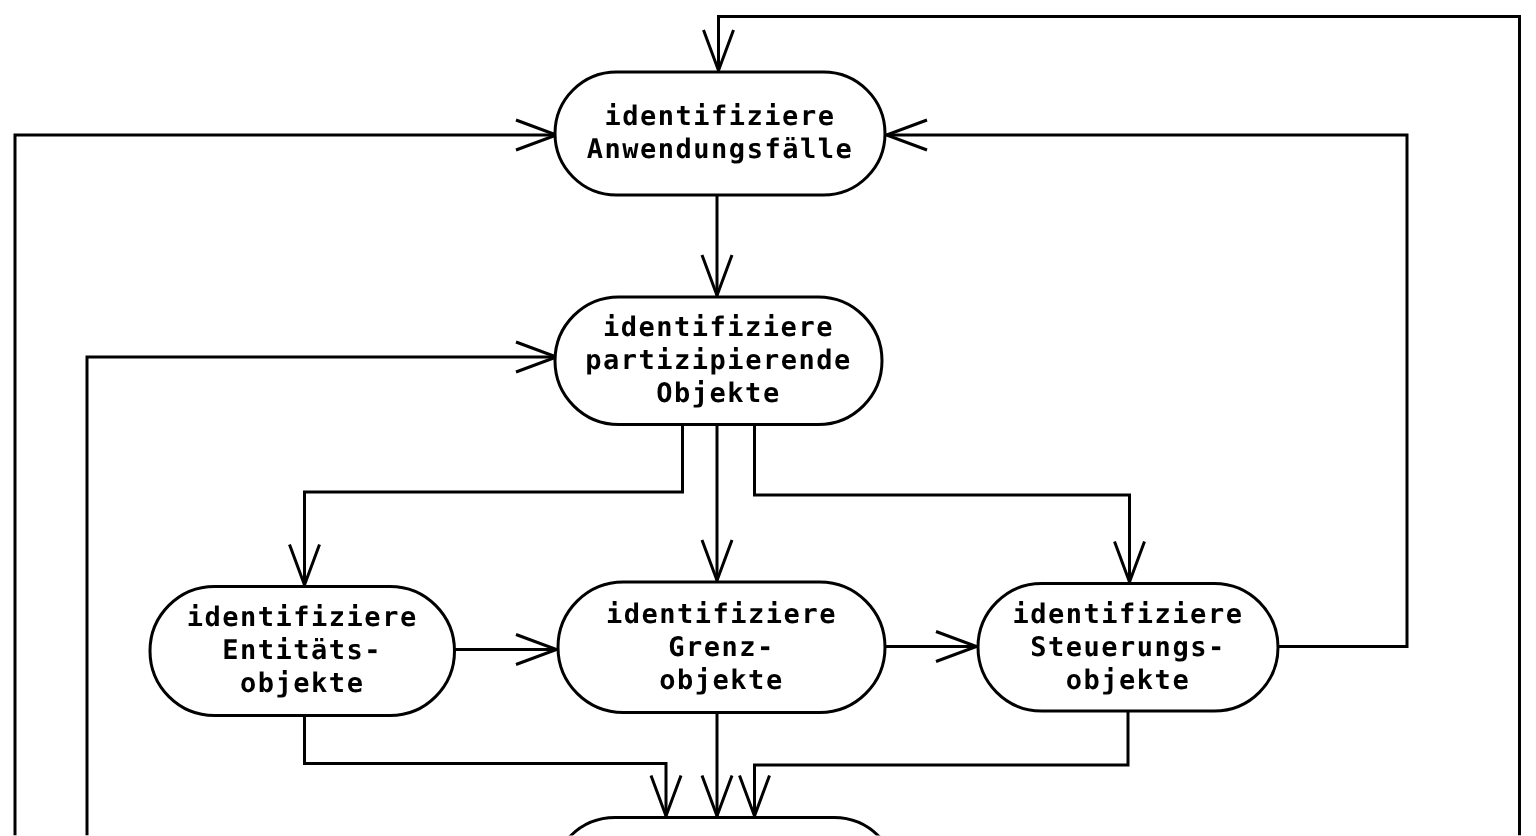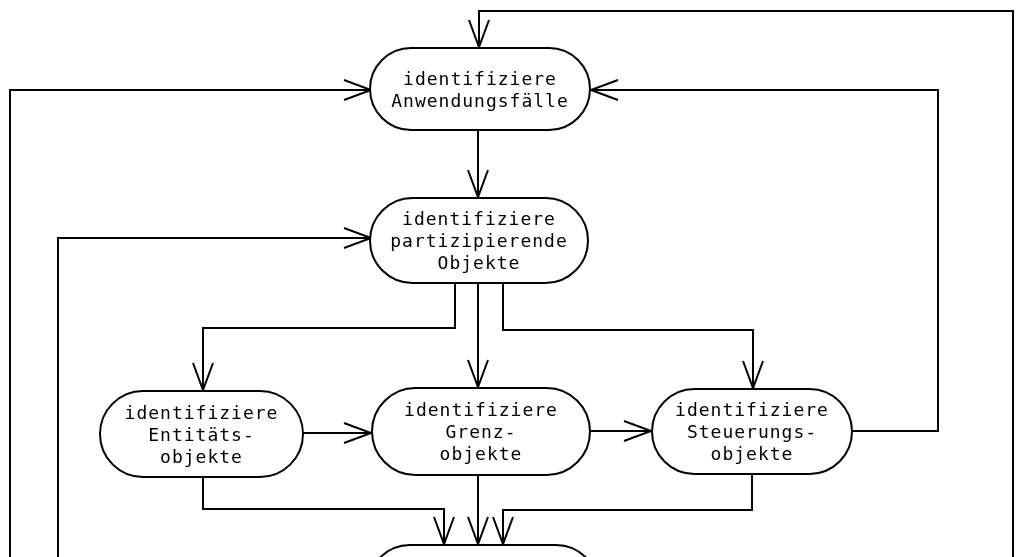--- a/index.html
+++ b/index.html
@@ -8,20 +8,21 @@
     background: #ffffff;
   }
   body {
     width: 1024px;
     height: 557px;
     overflow: hidden;
   }
   #flowchart-canvas {
     width: 880px;
     height: 557px;
+    font-weight: bold;
   }
   svg {
     display: block;
   }
   svg text {
     font-family: "DejaVu Sans Mono", "Liberation Mono", monospace;
     font-size: 18px;
     letter-spacing: 1px;
     fill: #000000;
   }

